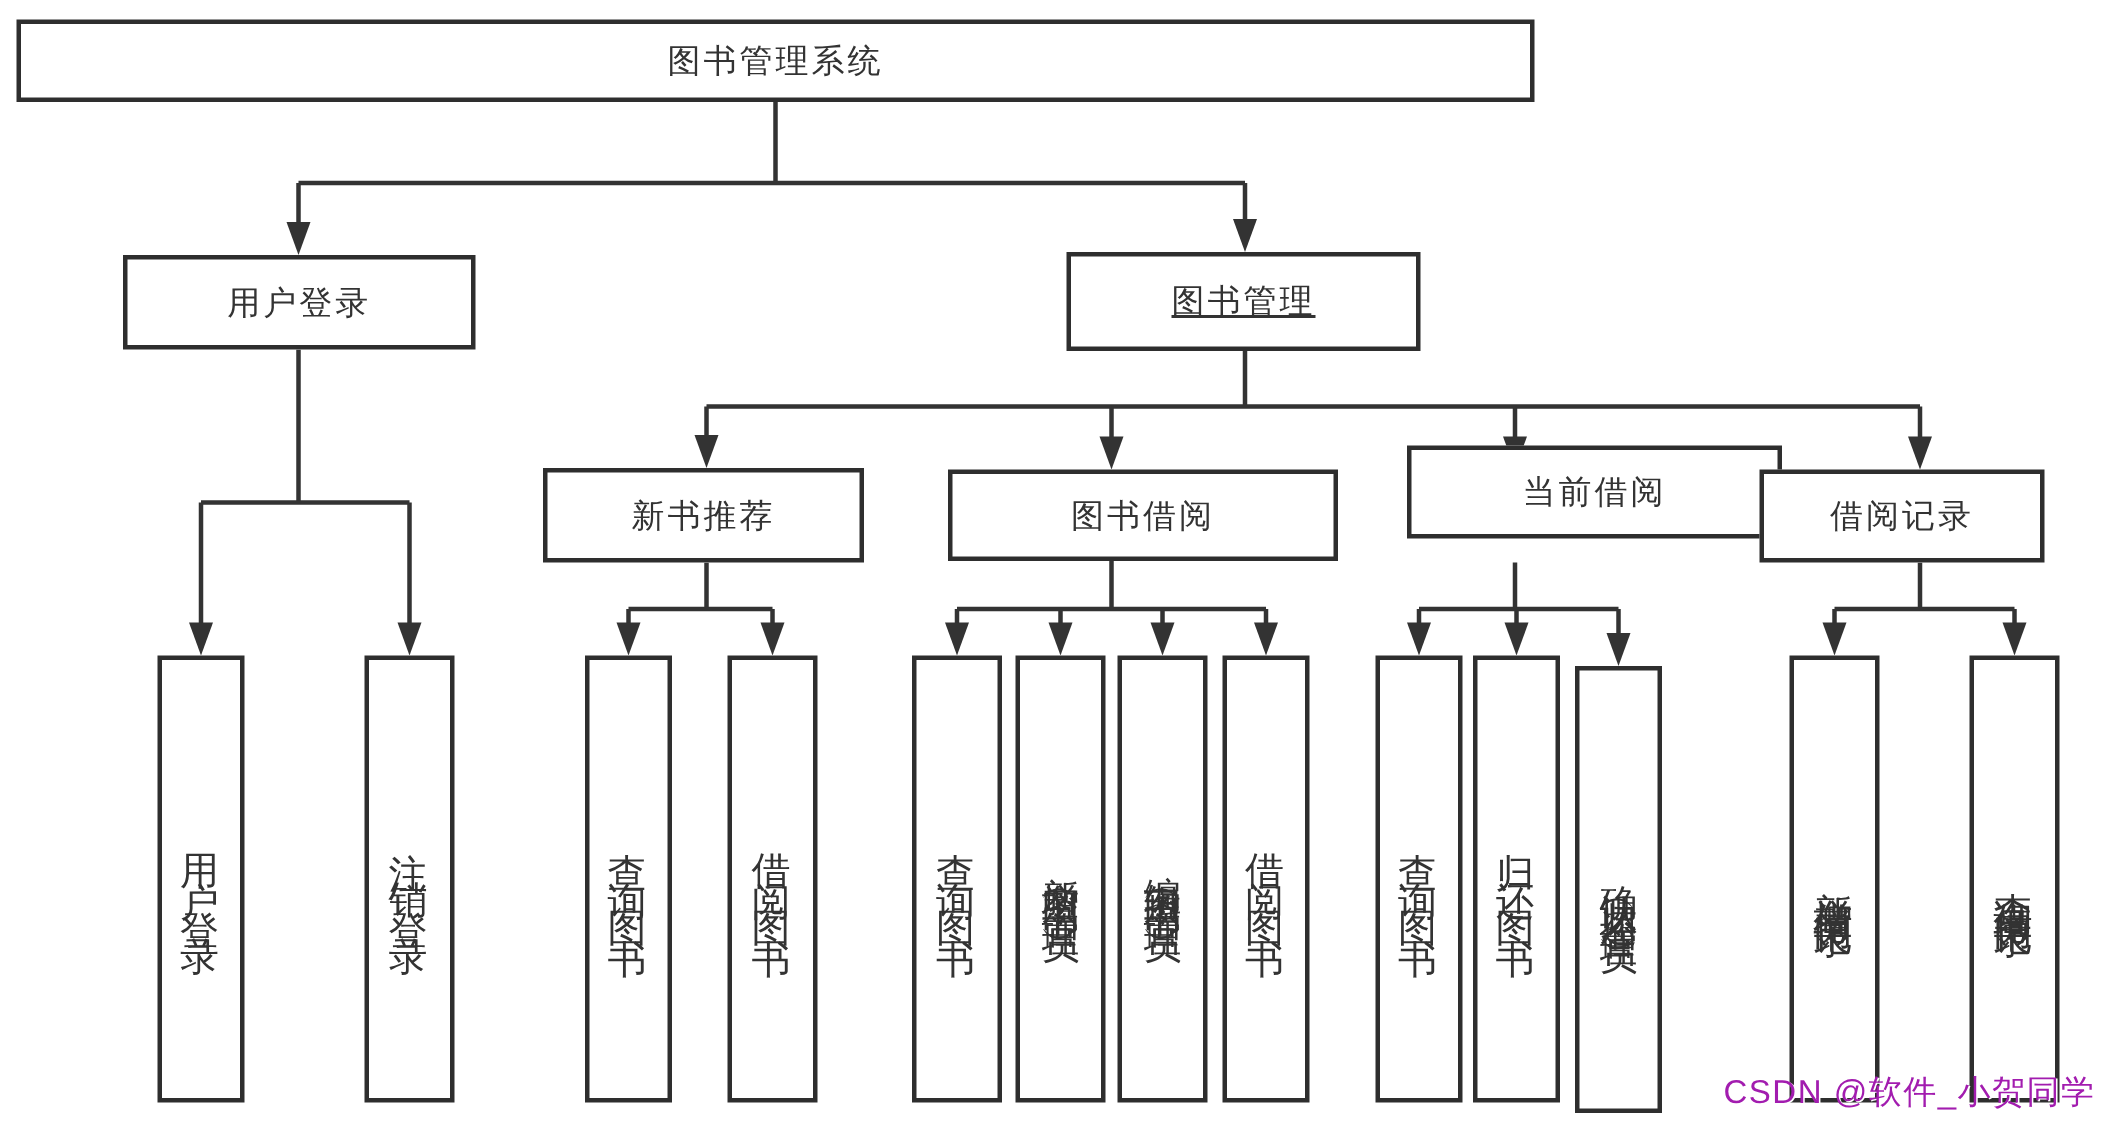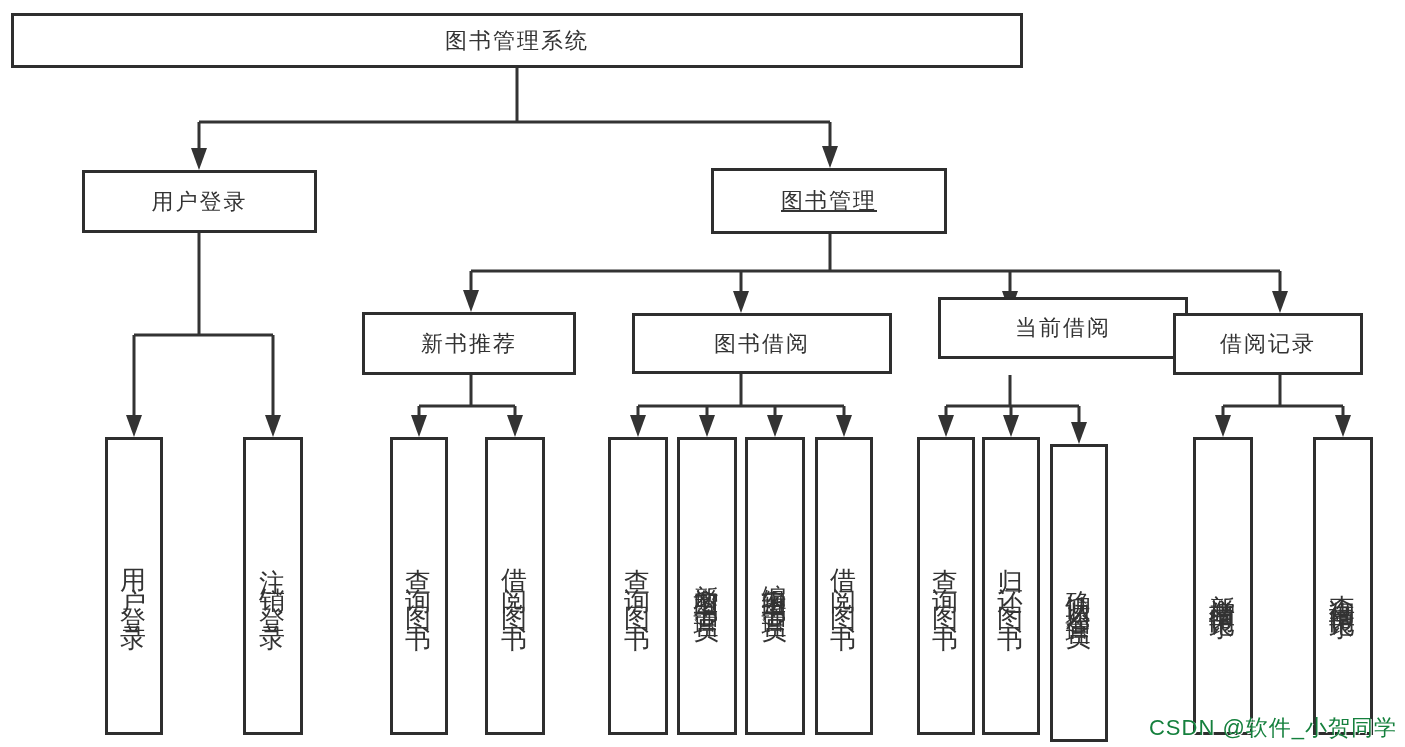--- a/index.html
+++ b/index.html
@@ -45,21 +45,21 @@
   .lf6  { left:745px;  width:60px; }
   .lf7  { left:815px;  width:58px; }
   .lf8  { left:917px;  width:58px; }
   .lf9  { left:982px;  width:58px; }
   .lf10 { left:1050px; width:58px; top:444px; height:298px; }
   .lf11 { left:1193px; width:60px; }
   .lf12 { left:1313px; width:60px; }
 
   .watermark {
     position:absolute; right:8px; bottom:4px; z-index:3;
-    font-size:22px; color:#15803d; letter-spacing:1px;
+    font-size:22px; color:#a21caf; letter-spacing:1px;
     text-shadow:1px 1px 0 #ffffff;
   }
 </style>
 </head>
 <body>
 
 <div class="stage">
 
   <svg class="wires" width="1405" height="747" viewBox="0 0 1405 747">
     <g stroke="#333333" stroke-width="3" fill="none">

